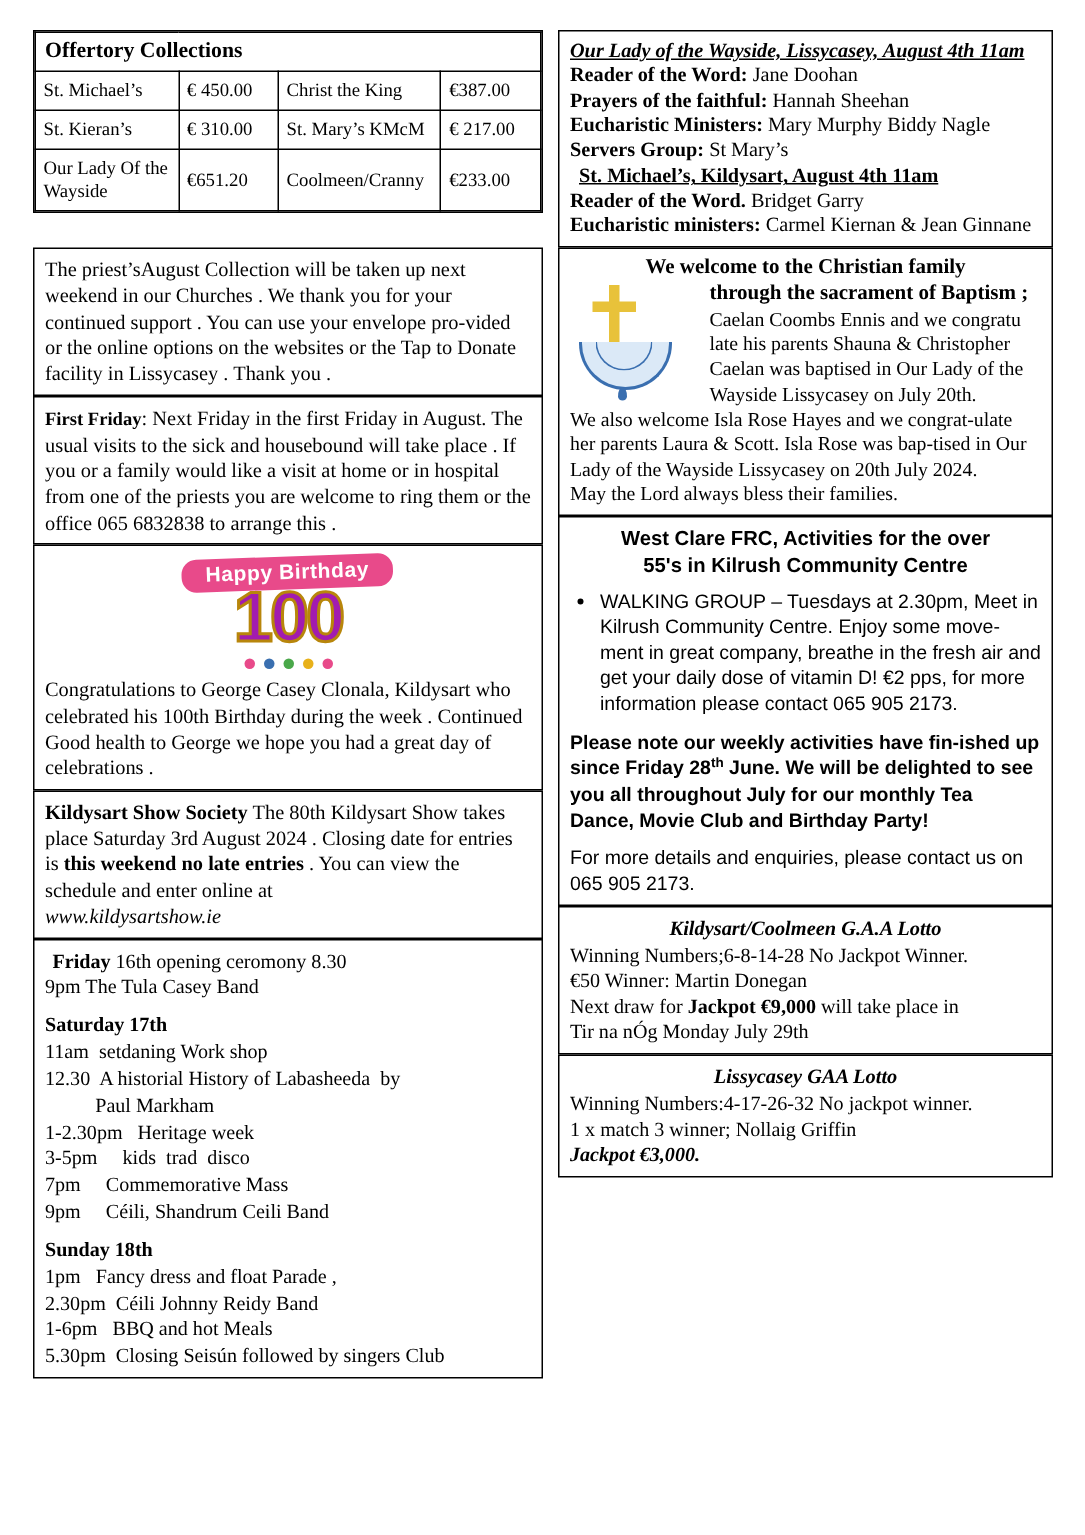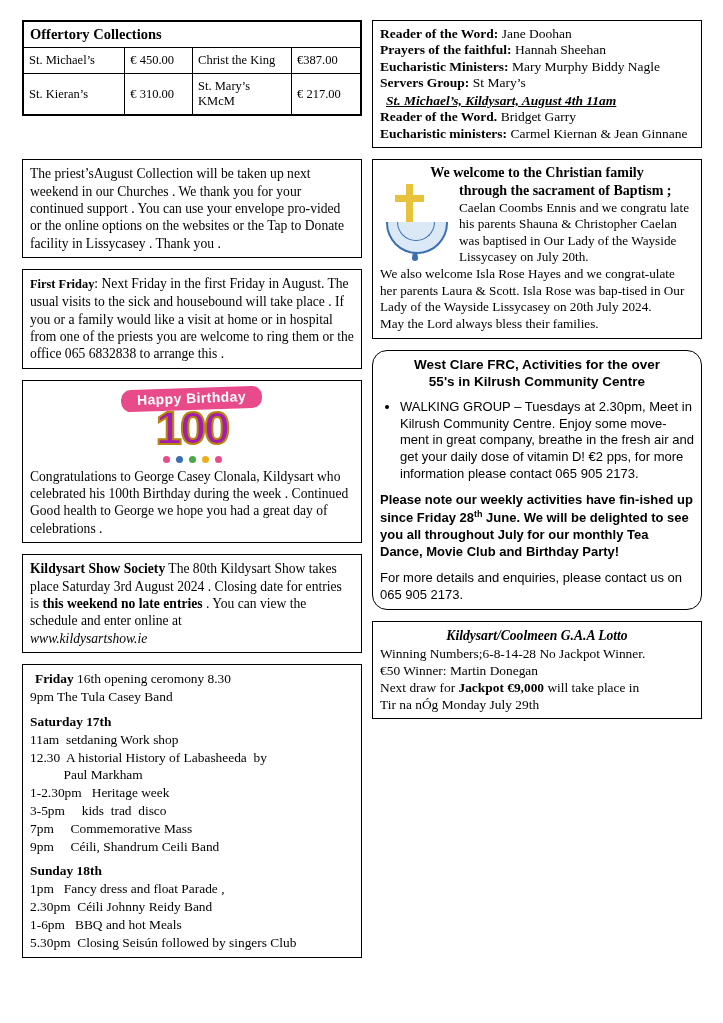--- a/index.html
+++ b/index.html
@@ -30,21 +30,20 @@
     width: 340px;
     flex: 0 0 340px;
   }
   .col-right {
     width: 330px;
     flex: 0 0 330px;
   }
   .box {
     border: 1.5px solid #000;
     box-sizing: border-box;
-    margin-bottom: 11px;
     padding: 5px 7px;
   }
   .tight {
     padding: 0;
   }
   
   table.offertory {
     border-collapse: collapse;
     width: 100%;
     font-size: 12.5px;
@@ -77,21 +76,20 @@
     font-style: italic;
     text-decoration: underline;
     font-size: 13.5px;
   }
   .mass .lbl {
     font-weight: bold;
     text-align: center;
   }
   .mass .sub {
     font-weight: bold;
-    font-style: italic;
     text-decoration: underline;
     display: block;
     margin-top: 1px;
     padding-left: 6px;
   }
   
   .para {
     font-size: 13.6px;
     line-height: 1.28;
     text-align: left;
@@ -107,22 +105,22 @@
     position: relative;
   }
   .baptism .head {
     font-weight: bold;
     text-align: center;
     font-size: 14px;
     line-height: 1.2;
   }
   .bapt-row {
     display: flex;
-    gap: 7px;
-    align-items: flex-end;
+    gap: 21px;
+    align-items: center;
   }
   .bapt-art {
     flex: 0 0 72px;
     width: 72px;
     height: 84px;
     position: relative;
   }
   .bapt-art .cross-v {
     position: absolute;
     left: 26px;
@@ -210,21 +208,20 @@
     height: 7px;
     border-radius: 50%;
     margin: 0 3px;
   }
 
   
   .frc {
     font-family: "Liberation Sans", sans-serif;
     font-size: 13px;
     line-height: 1.3;
-    border-radius: 15px;
   }
   .frc .head {
     font-weight: bold;
     text-align: center;
     font-size: 13.5px;
     line-height: 1.3;
     margin-bottom: 8px;
   }
   .frc ul {
     margin: 0 0 9px 0;
@@ -283,27 +280,34 @@
             <td class="amt">€  450.00</td>
             <td class="nm">Christ the King</td>
             <td class="amt">€387.00</td>
           </tr>
           <tr>
             <td class="nm">St. Kieran’s</td>
             <td class="amt">€  310.00</td>
             <td class="nm">St. Mary’s KMcM</td>
             <td class="amt">€ 217.00</td>
           </tr>
+          <tr>
+            <td class="nm">Our Lady Of the Wayside</td>
+            <td class="amt">€651.20</td>
+            <td class="nm">Coolmeen/Cranny</td>
+            <td class="amt">€233.00</td>
+          </tr>
         </tbody>
           </table>
       </div>
     </div>
 
     <div class="col-right">
       <div class="box mass">
+        <div class="title">Our Lady of the Wayside, Lissycasey, August 4th 11am</div>
         <div><span class="lbl">Reader of the Word:</span><span> Jane Doohan</span></div>
         <div><span class="lbl">Prayers of the faithful:</span><span> Hannah Sheehan</span></div>
         <div><span class="lbl">Eucharistic Ministers:</span><span> Mary Murphy  Biddy Nagle</span></div>
         <div><span class="lbl">Servers Group:</span><span> St Mary’s</span></div>
         <div class="sub">St. Michael’s, Kildysart,  August  4th 11am</div>
         <div><span class="lbl">Reader of the Word.</span><span> Bridget Garry</span></div>
         <div><span class="lbl">Eucharistic ministers:</span><span>  Carmel Kiernan  &amp; Jean Ginnane</span></div>
       </div>
     </div>
   </div>
@@ -394,16 +398,22 @@
 
 
       <div class="box lotto">
         <div class="head">Kildysart/Coolmeen G.A.A Lotto</div>
         <div>Winning Numbers;6-8-14-28    No Jackpot Winner.</div>
         <div>€50 Winner: Martin Donegan</div>
         <div><span>Next draw for </span><span class="b">Jackpot €9,000</span><span> will take place in</span></div>
         <div> Tir na nÓg Monday  July 29th</div>
       </div>
 
+      <div class="box lotto">
+        <div class="head">Lissycasey GAA Lotto</div>
+        <div>Winning Numbers:4-17-26-32 No jackpot winner.</div>
+        <div> 1 x match 3 winner; Nollaig Griffin</div>
+        <div class="bi">Jackpot €3,000.</div>
+      </div>
 
     </div>
   </div>
 </div>
 
 </body></html>

